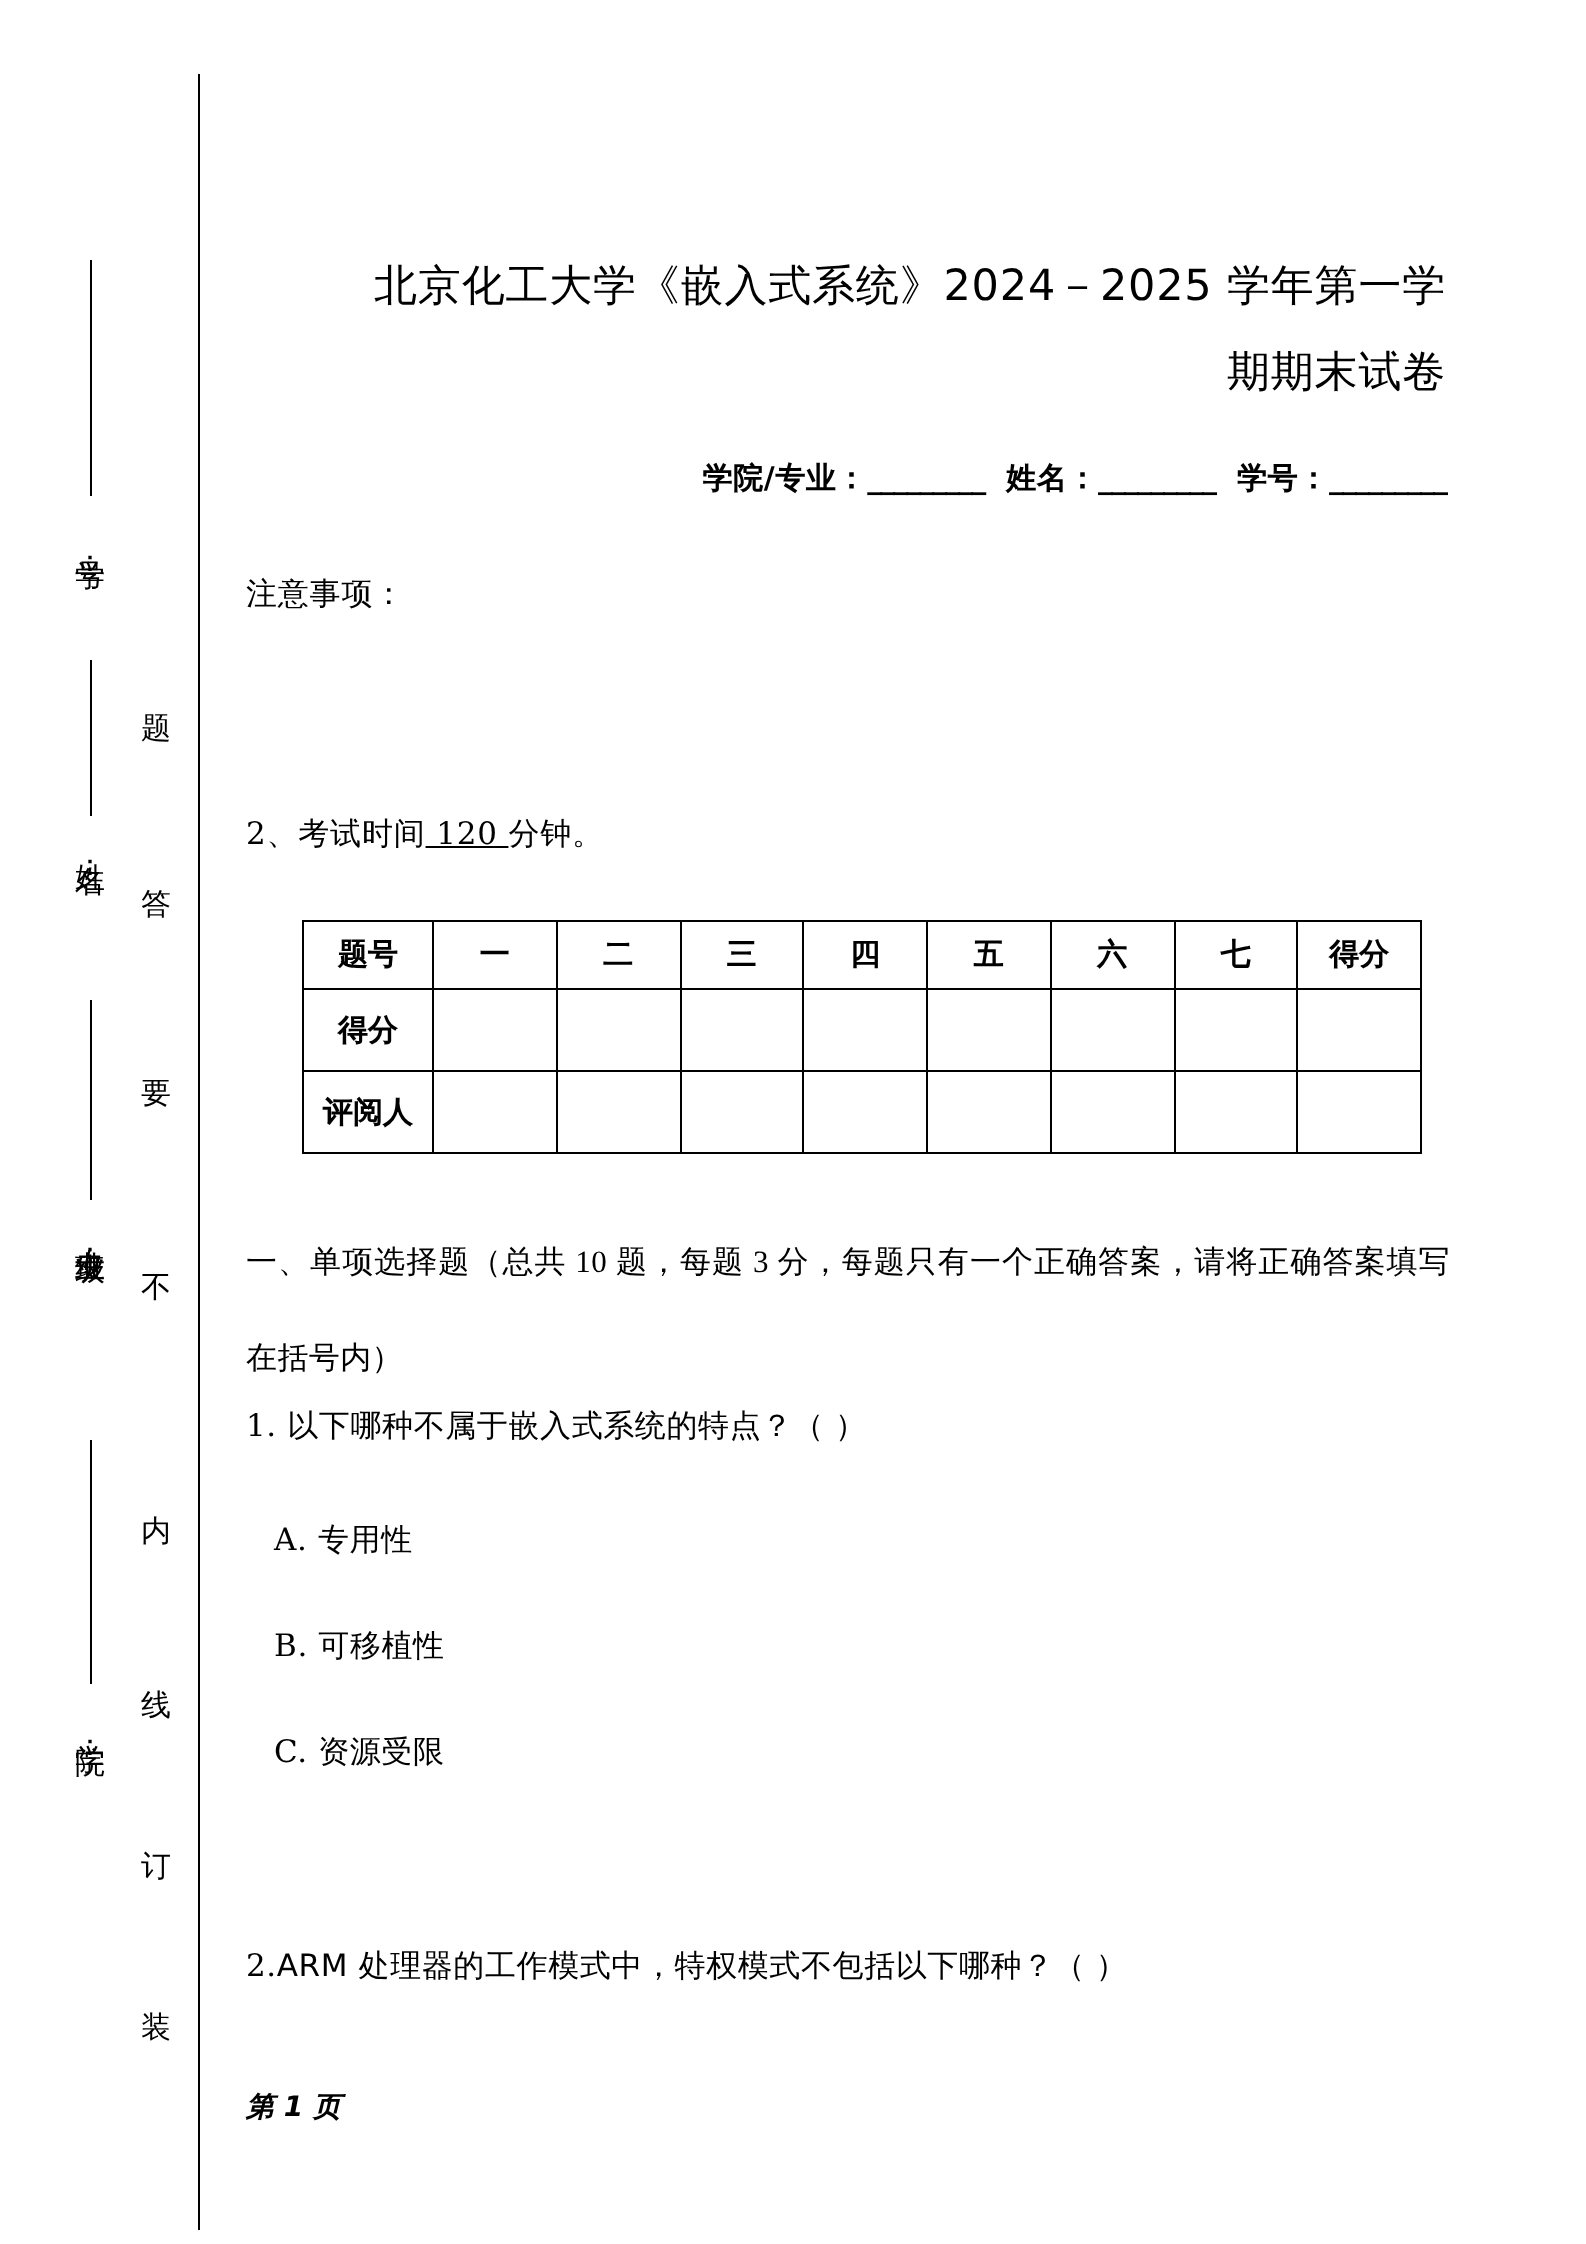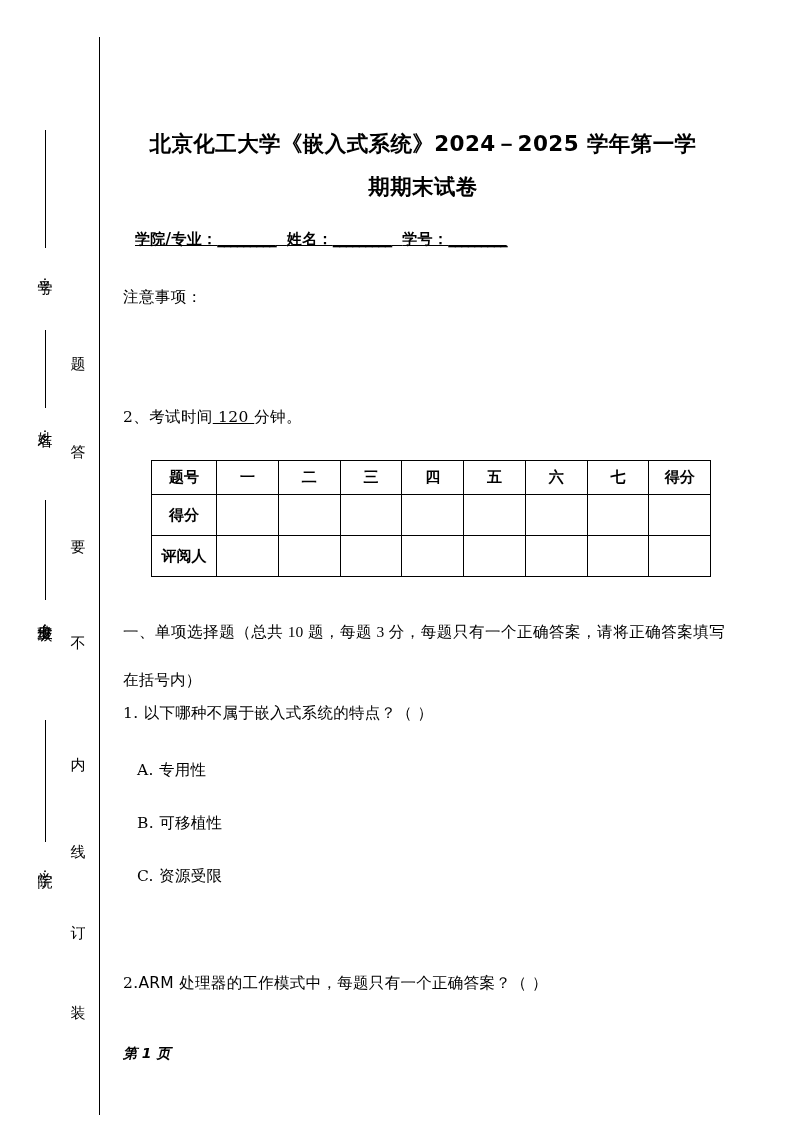--- a/index.html
+++ b/index.html
@@ -84,38 +84,37 @@
     left: 123px;
     top: 0;
     width: 600px;
     height: 1122px;
   }
   .title {
     position: absolute;
     left: 0;
     top: 122px;
     width: 600px;
-    text-align: center;
-    font-family: "DejaVu Sans", "Liberation Sans", sans-serif;
-    font-weight: bold;
+    text-align: right;
+    font-family: "DejaVu Sans", "Liberation Sans", sans-serif;
+    font-weight: normal;
     font-size: 21.5px;
     line-height: 43px;
     letter-spacing: 0.4px;
   }
   .info-line {
     position: absolute;
-    left: 12px;
+    left: 0;
     top: 230px;
     width: 600px;
-    text-align: left;
+    text-align: right;
     font-family: "DejaVu Sans", "Liberation Sans", sans-serif;
     font-weight: bold;
     font-size: 15px;
     letter-spacing: 0.3px;
-    text-decoration: underline;
   }
   .info-line .blank {
     letter-spacing: -1px;
   }
   .note {
     position: absolute;
     left: 0;
     width: 600px;
     font-size: 15.5px;
     letter-spacing: 0.4px;
@@ -281,16 +280,16 @@
     </table>
 
   <div class="sec-head">一、单项选择题（总共 10 题，每题 3 分，每题只有一个正确答案，请将正确答案填写在括号内）</div>
 
   <div class="qtext" id="q1"><span>1.</span> <span class="cn">以下哪种不属于嵌入式系统的特点？（  ）</span></div>
 
   <div class="opt" id="o1a"><span>A.</span> <span class="cn">专用性</span></div>
   <div class="opt" id="o1b"><span>B.</span> <span class="cn">可移植性</span></div>
   <div class="opt" id="o1c"><span>C.</span> <span class="cn">资源受限</span></div>
 
-  <div class="qtext" id="q2"><span>2.</span><span class="cn">ARM 处理器的工作模式中，每题只有一个正确答案？（  ）</span></div>
+  <div class="qtext" id="q2"><span>2.</span><span class="cn">ARM 处理器的工作模式中，特权模式不包括以下哪种？（  ）</span></div>
 
   <div class="footer">第 1 页</div>
 </div>
 
 </body></html>

